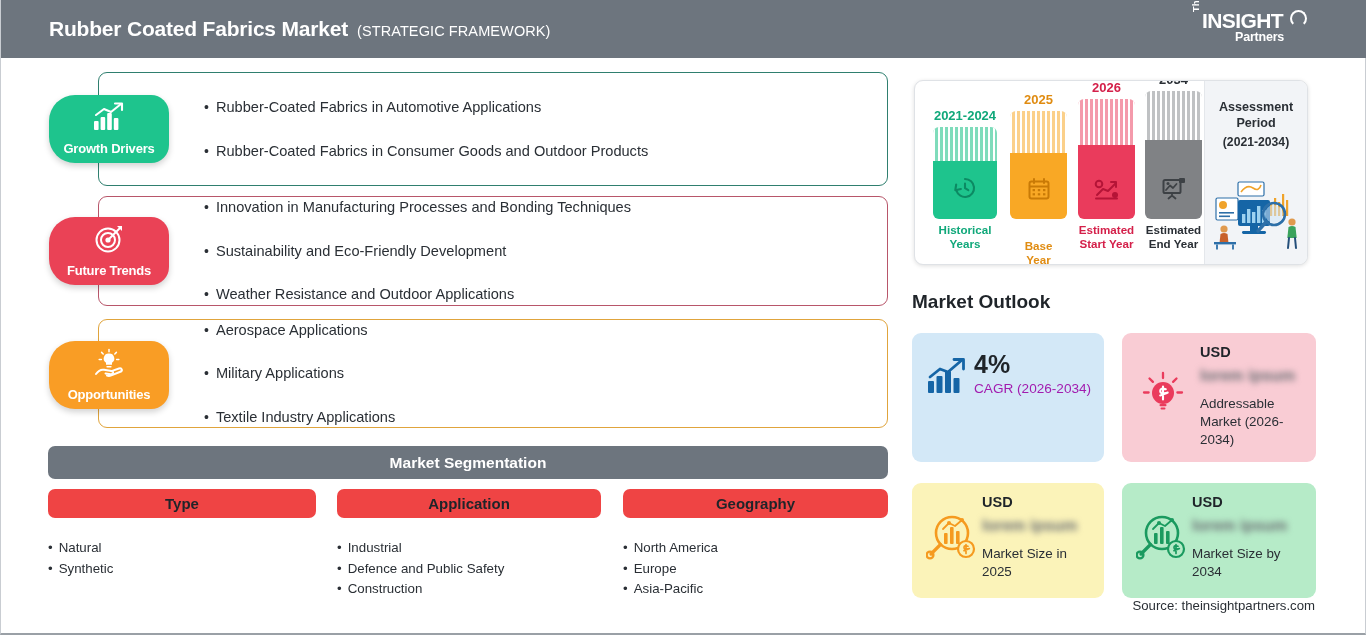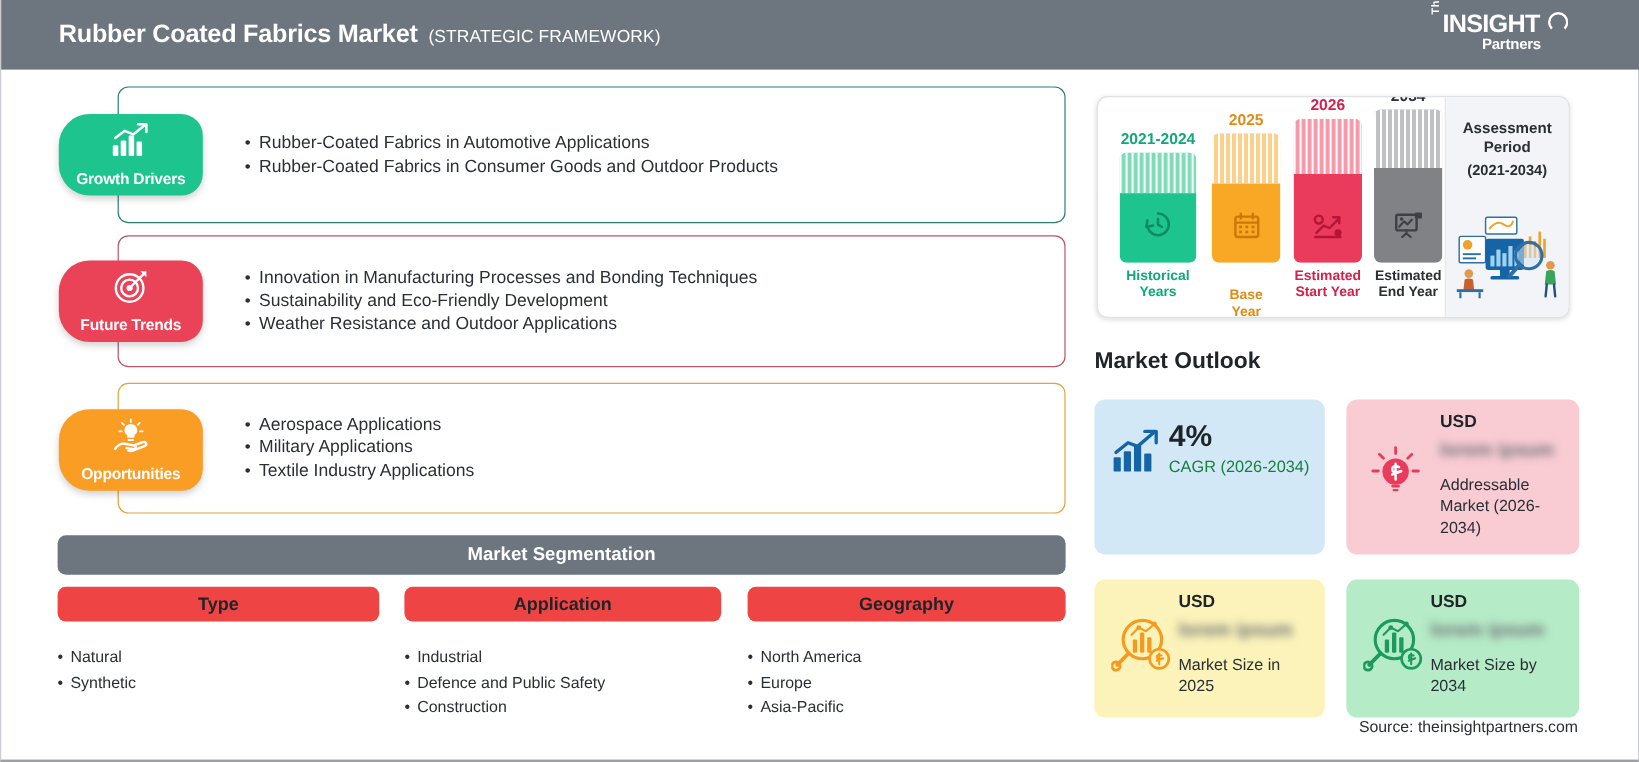--- a/index.html
+++ b/index.html
@@ -66,21 +66,21 @@
   
   .panel {
     position: absolute;
     border-radius: 9px;
     background: #ffffff;
   }
   .panel-bullets {
     position: absolute; left: 105px; top: 0;
     height: 100%;
     display: flex; flex-direction: column; justify-content: center;
-    gap: 3px;
+    gap: 27px;
   }
   .bullet {
     font-size: 14.6px; color: #2a2f35; line-height: 1.1;
     white-space: nowrap;
   }
   .bullet::before {
     content: "\2022"; color: #2a2f35; margin-right: 7px;
     font-size: 14px;
   }
 
@@ -192,21 +192,21 @@
   }
   .ocard-desc {
     position: absolute; font-size: 13.4px; color: #2a2f35; line-height: 1.35;
   }
   #cagr-value {
     position: absolute; left: 62px; top: 17px;
     font-size: 25px; font-weight: bold; color: #1f2429;
   }
   #cagr-desc {
     position: absolute; left: 62px; top: 48px;
-    font-size: 13.6px; color: #15803d;
+    font-size: 13.6px; color: #a21caf;
   }
   #source {
     position: absolute; right: 50px; top: 598px;
     font-size: 13.2px; color: #2a2f35;
   }
 </style>
 </head>
 <body>
 
 <div id="page">

